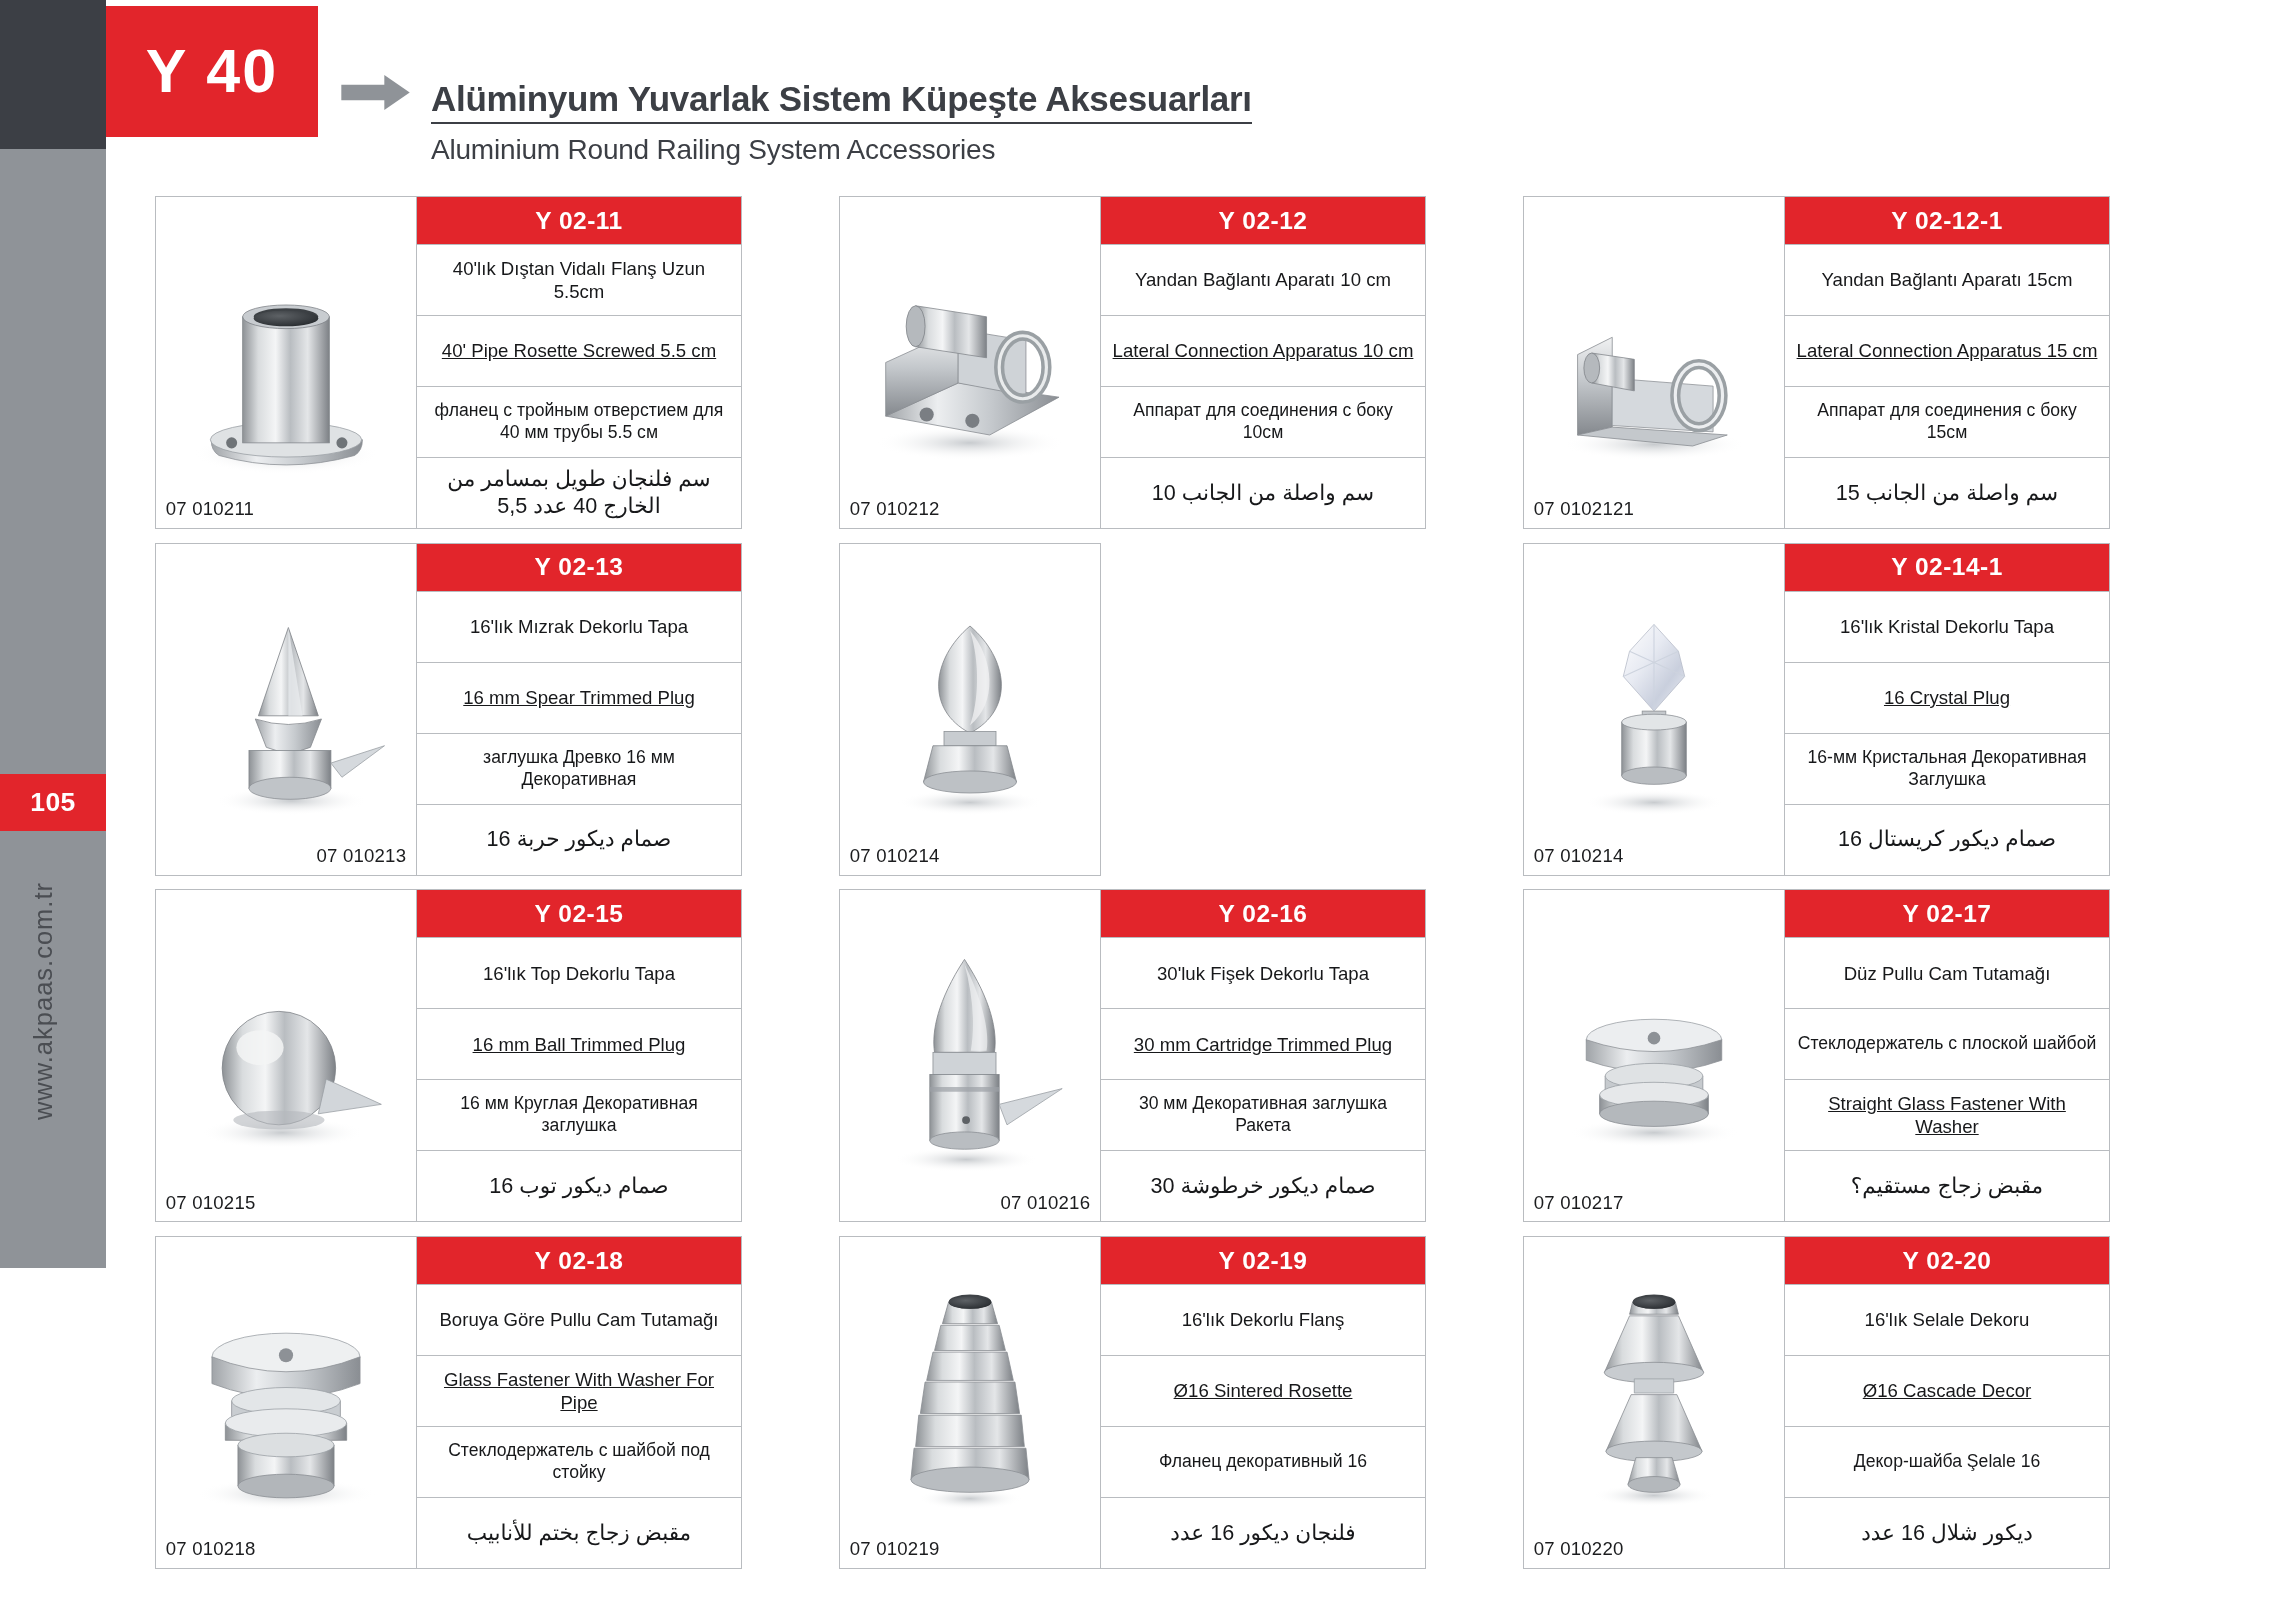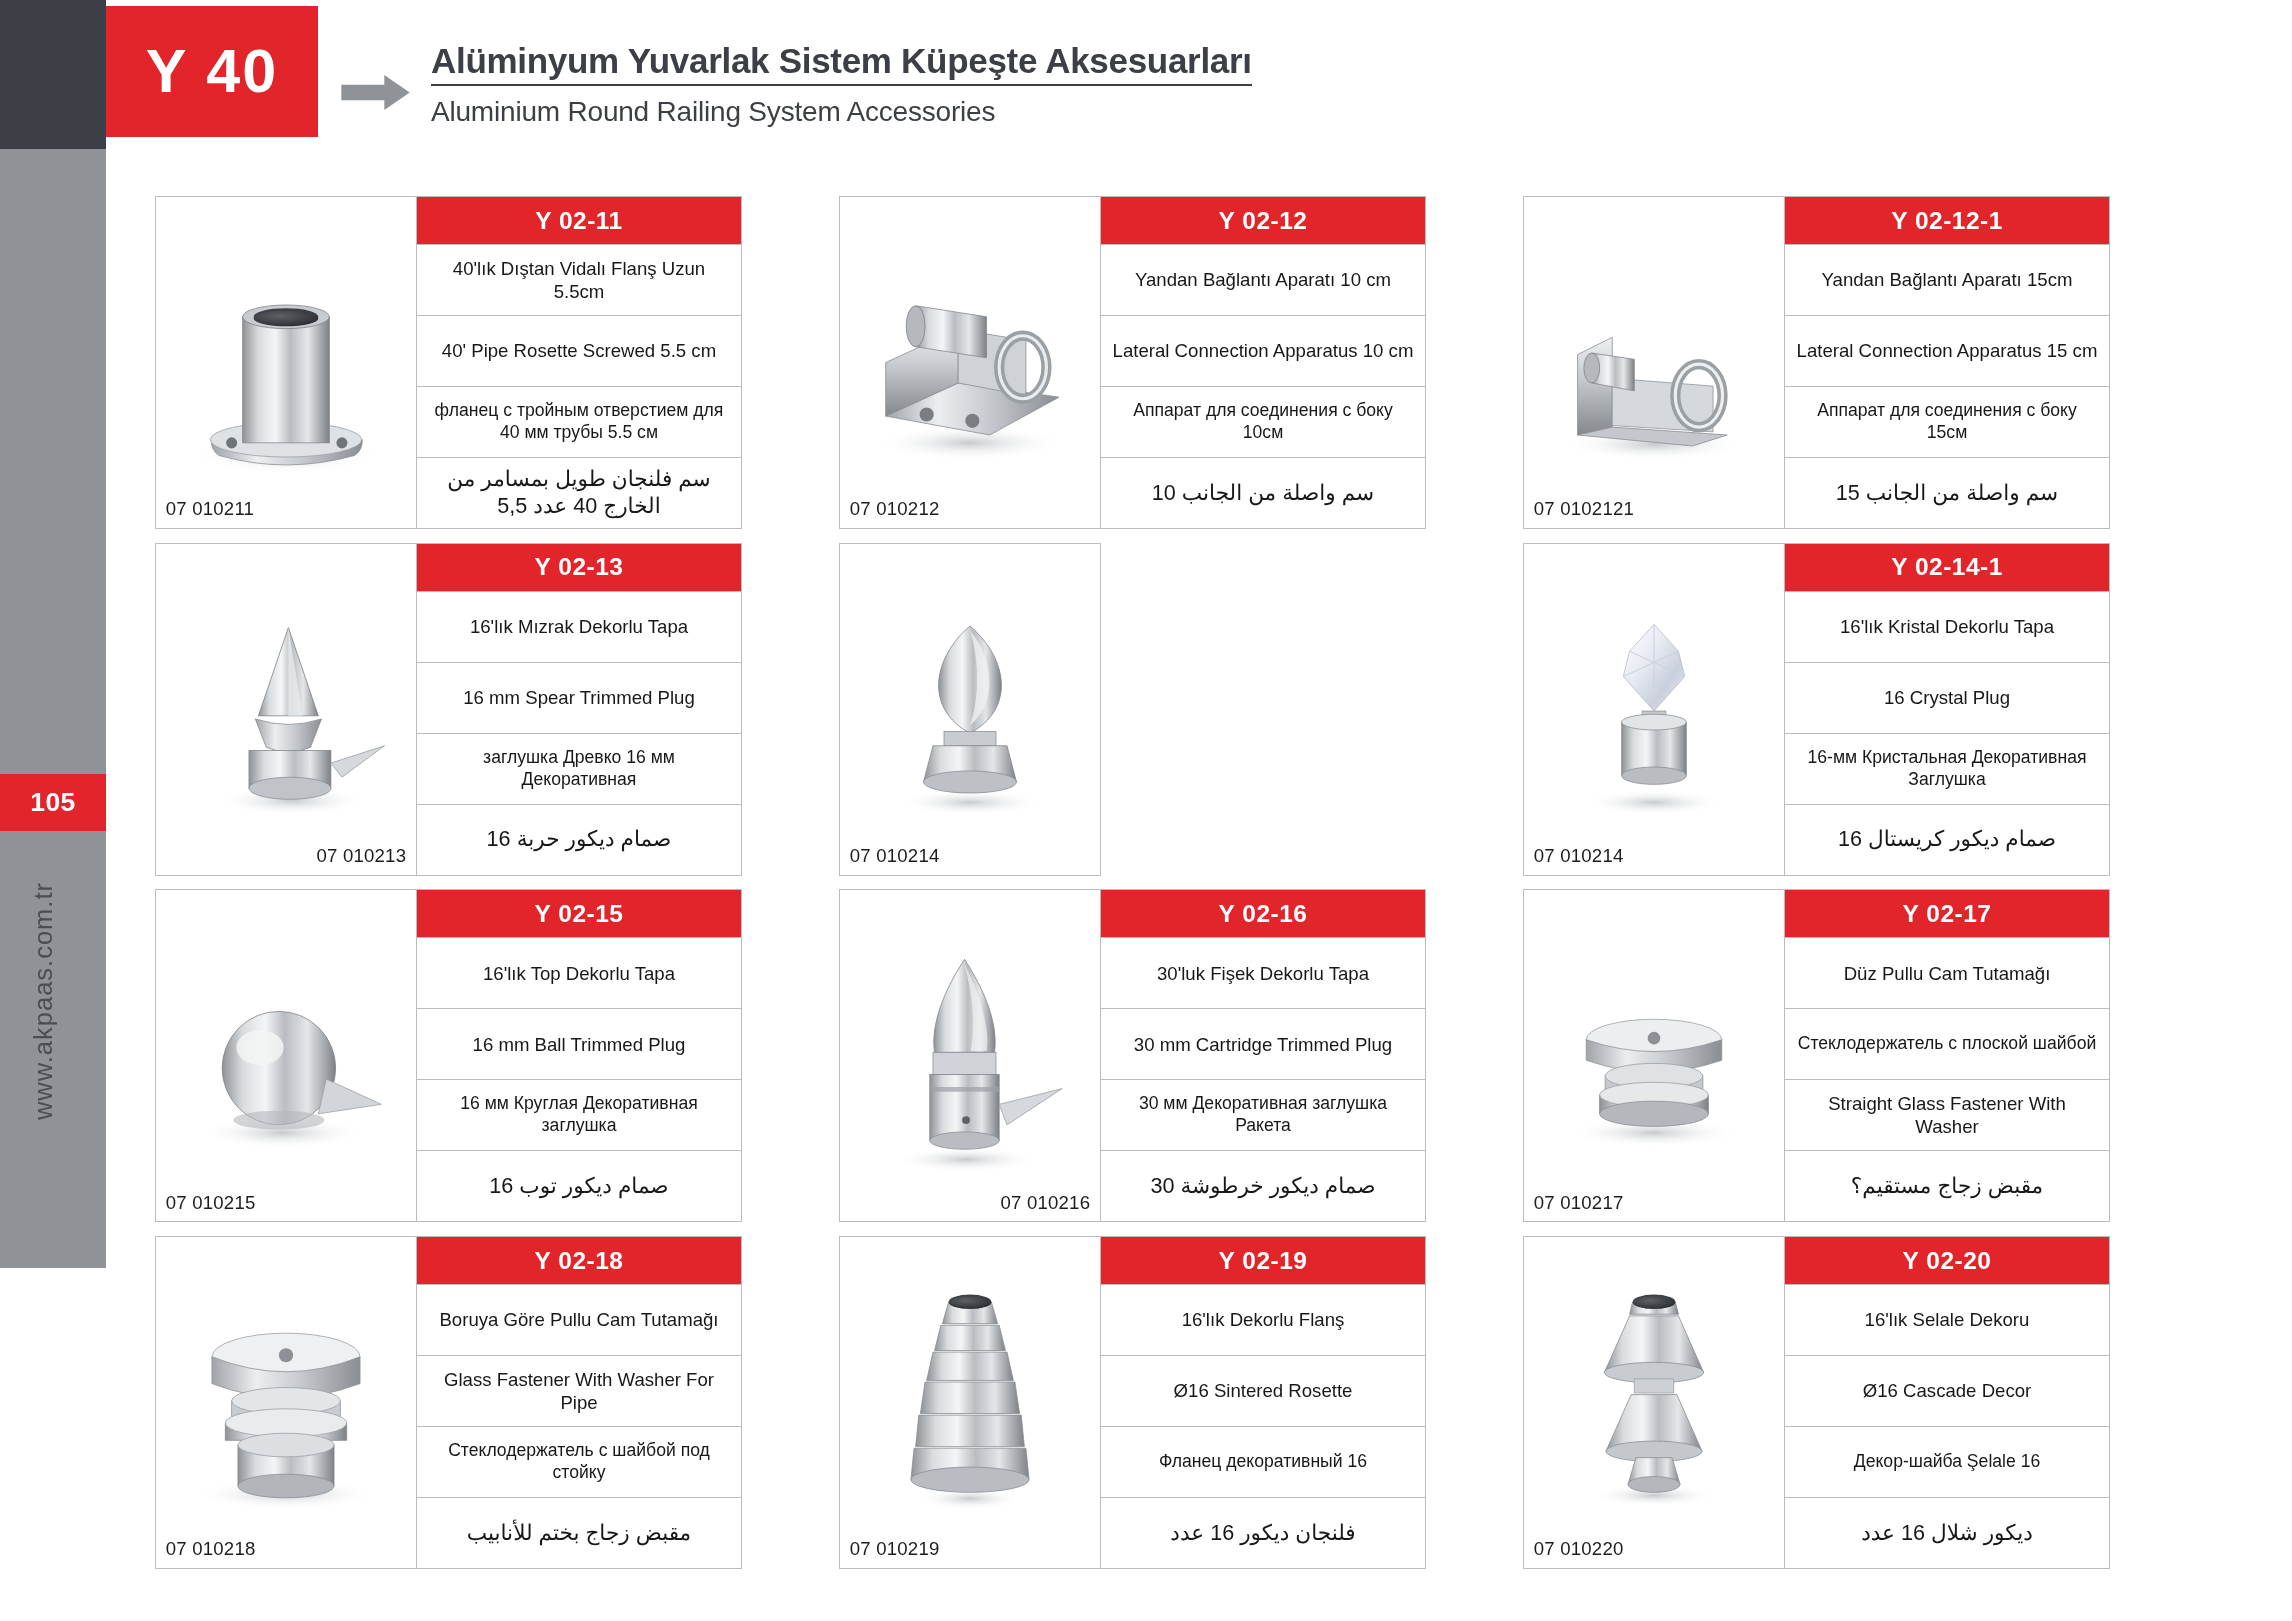--- a/index.html
+++ b/index.html
@@ -77,20 +77,21 @@
     width: 1274px;
   }
   .title-tr {
     font-size: 35px;
     font-weight: bold;
     color: #3c3f45;
     letter-spacing: -0.3px;
     border-bottom: 2px solid #3c3f45;
     display: inline-block;
     padding-bottom: 2.9px;
+    margin-top: 38px;
   }
   .title-en {
     margin-top: 9.8px;
     font-size: 28px;
     color: #3c3f45;
     letter-spacing: -0.2px;
   }
 
   
   .grid {
@@ -152,21 +153,21 @@
     flex: 1 1 0;
     border-top: 1px solid #b9bcc0;
     display: flex; align-items: center; justify-content: center;
     text-align: center;
     padding: 2px 9.8px;
     font-size: 18.6px;
     color: #17181a;
     line-height: 1.25;
   }
   .row.tr { font-weight: 400; }
-  .row.en { font-weight: 400; }
+  .row.en { font-weight: 400; text-decoration: underline; }
   .row.ru { font-weight: 400; font-size: 17.6px; }
   .row.ar {
     font-size: 21.6px;
     direction: rtl;
     font-weight: 500;
   }
 
   
   svg.art-svg { display:block; }
 </style>

